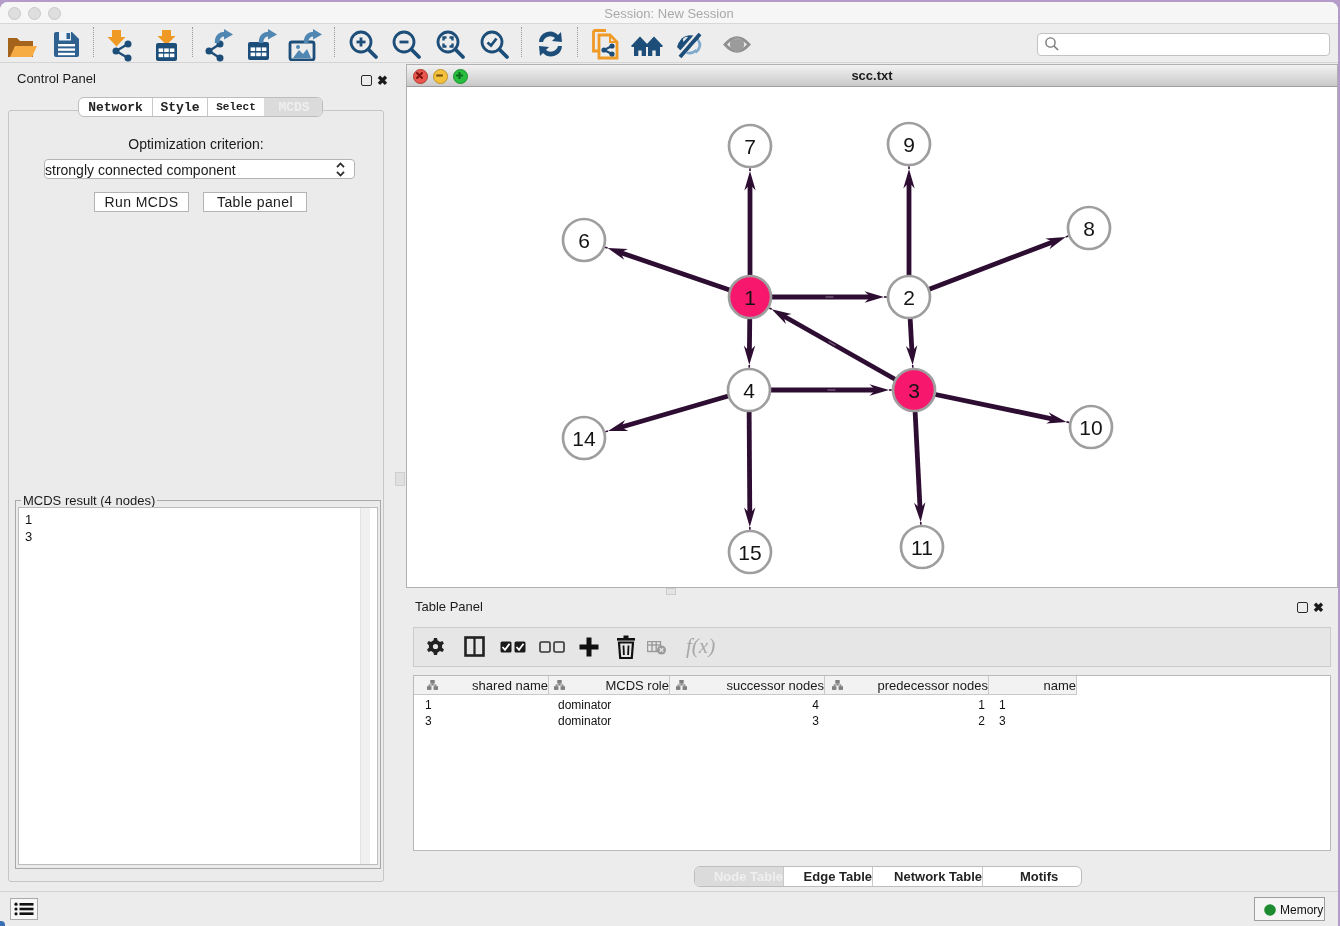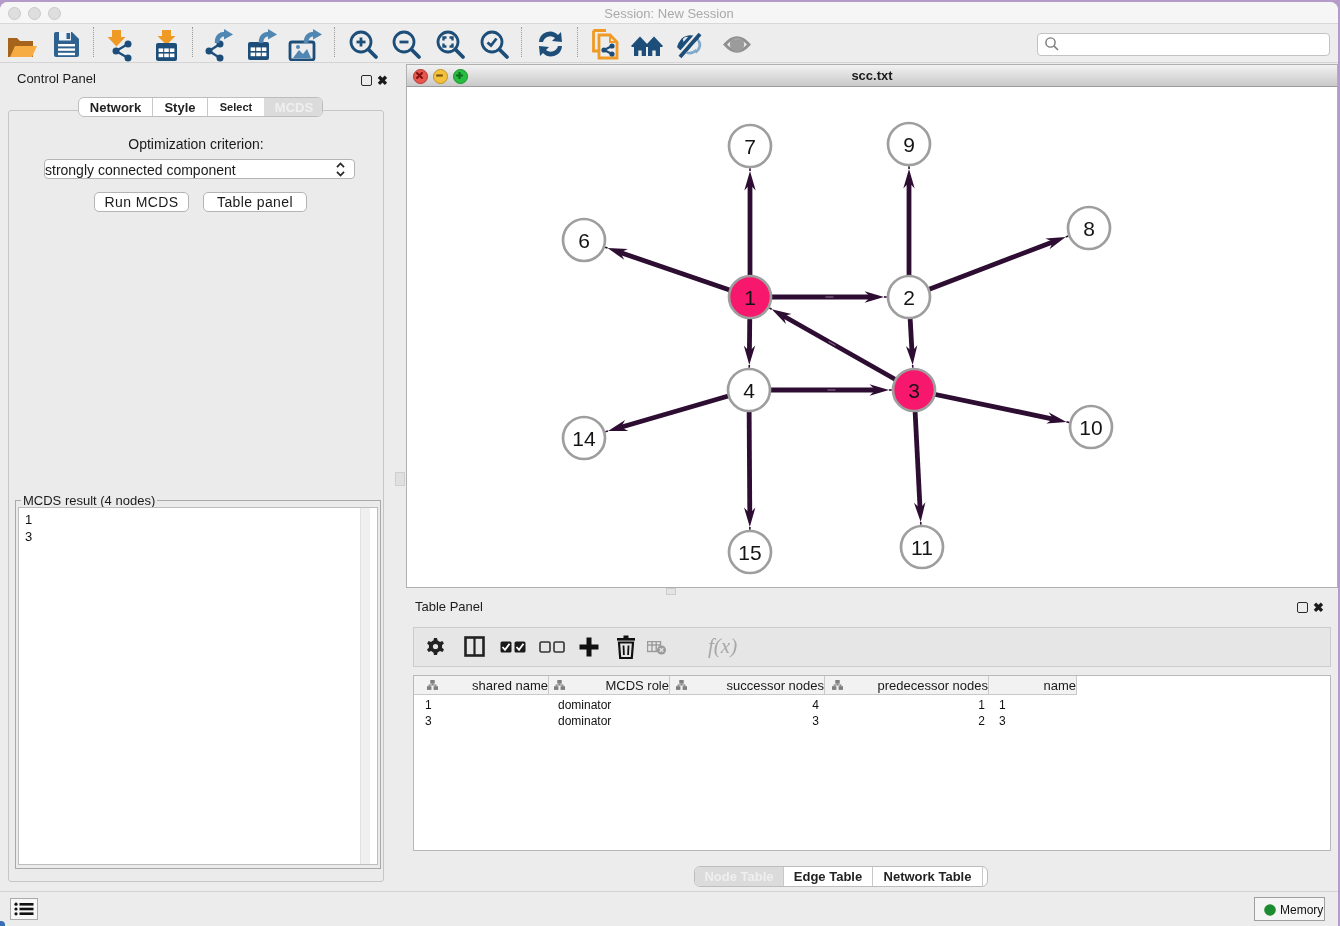--- a/index.html
+++ b/index.html
@@ -11,21 +11,21 @@
   #apptitle{position:absolute;top:6px;left:0;width:1338px;text-align:center;font-size:13px;color:#a9a9a9;}
   #toolbar{position:absolute;left:0;top:24px;width:1338px;height:38px;background:#ededed;border-bottom:1px solid #d4d4d4;}
   .tbsep{position:absolute;top:27px;height:30px;width:0;border-left:1px dotted #9a9a9a;}
   .tbi{position:absolute;}
   #searchbox{position:absolute;left:1037px;top:33px;width:291px;height:21px;background:#ffffff;border:1px solid #c2c2c2;border-radius:4px;}
   
   #cpTitle{position:absolute;left:17px;top:71px;font-size:13px;color:#1c1c1c;}
   #cpPanel{position:absolute;left:8px;top:110px;width:376px;height:772px;background:#ebebeb;border:1px solid #c6c6c6;border-radius:3px;box-sizing:border-box;}
   #optlabel{position:absolute;left:0px;top:136px;width:392px;text-align:center;font-size:14px;color:#1a1a1a;}
   #dropdown{position:absolute;left:44px;top:159px;width:311px;height:20px;background:#ffffff;border:1px solid #b4b4b4;border-radius:4px;font-size:14px;color:#1a1a1a;line-height:20px;box-sizing:border-box;}
-  .btn{position:absolute;top:192px;height:20px;background:#ffffff;border:1px solid #b4b4b4;border-radius:5px;font-size:14px;color:#1a1a1a;text-align:center;line-height:19px;box-sizing:border-box;letter-spacing:0.4px;}
+  .btn{position:absolute;top:192px;height:20px;background:#ffffff;border:1px solid #b4b4b4;border-radius:0;font-size:14px;color:#1a1a1a;text-align:center;line-height:19px;box-sizing:border-box;letter-spacing:0.4px;}
   #fieldset{position:absolute;left:15px;top:500px;width:366px;height:369px;border:1px solid #a9a9a9;box-sizing:border-box;}
   #fslegend{position:absolute;left:21px;top:493px;font-size:13px;color:#1a1a1a;background:#ebebeb;padding:0 2px;}
   #fsinner{position:absolute;left:18px;top:507px;width:360px;height:358px;background:#ffffff;border:1px solid #bdbdbd;box-sizing:border-box;font-size:13px;color:#111;line-height:16.5px;padding:4px 0 0 6px;}
   #fsscroll{position:absolute;left:360px;top:508px;width:9px;height:356px;background:#f0f0f0;border-left:1px solid #e2e2e2;}
   
   #netwin{position:absolute;left:406px;top:64px;width:932px;height:524px;background:#ffffff;border:1px solid #b0b0b0;box-sizing:border-box;}
   #nettitle{position:absolute;left:406px;top:64px;width:932px;height:23px;background:linear-gradient(#f2f2f2,#c9c9c9);border:1px solid #b0b0b0;border-bottom:1px solid #9d9d9d;box-sizing:border-box;}
   #netname{position:absolute;left:406px;top:68px;width:932px;text-align:center;font-size:13px;font-weight:bold;color:#1a1a1a;}
   .mac{position:absolute;top:69px;width:13px;height:13px;border-radius:50%;}
   
@@ -179,21 +179,21 @@
     <svg width="16" height="16" style="position:absolute;left:6px;top:2px" viewBox="0 0 16 16">
       <circle cx="6.5" cy="6.5" r="4.6" fill="none" stroke="#777" stroke-width="1.4"></circle>
       <line x1="10" y1="10" x2="14" y2="14" stroke="#777" stroke-width="1.6"></line>
     </svg>
   </div>
 
 <div id="cpTitle">Control Panel</div>
 <div class="float-ico" style="left:361px;top:75px"></div>
 <div class="x-ico" style="left:377px;top:75px">✖</div>
 <div id="cpPanel"></div>
-<div style="position:absolute;left:78px;top:97px;width:245px;height:20px;background:#ffffff;border:1px solid #bdbdbd;border-radius:6px;box-sizing:border-box;overflow:hidden;">
+<div style="position:absolute;left:78px;top:97px;width:245px;height:20px;background:#ffffff;border:1px solid #bdbdbd;border-radius:6px;box-sizing:border-box;overflow:hidden;font-family:Liberation Mono, monospace;">
   <div style="position:absolute;left:0;top:0;width:73px;height:20px;font-size:13px;font-weight:bold;color:#222;text-align:center;line-height:19px;">Network</div>
   <div style="position:absolute;left:73px;top:0;width:55px;height:20px;border-left:1px solid #c9c9c9;font-size:13px;font-weight:bold;color:#222;text-align:center;line-height:19px;box-sizing:border-box;">Style</div>
   <div style="position:absolute;left:128px;top:0;width:57px;height:20px;border-left:1px solid #c9c9c9;font-size:11px;font-weight:bold;color:#222;text-align:center;line-height:19px;box-sizing:border-box;">Select</div>
   <div style="position:absolute;left:185px;top:0;width:60px;height:20px;background:#dbdbdb;font-size:13px;font-weight:bold;color:#efefef;text-align:center;line-height:19px;">MCDS</div>
 </div>
 <div id="optlabel">Optimization criterion:</div>
 <div id="dropdown">strongly connected component
   <svg width="11" height="15" style="position:absolute;right:8px;top:2px" viewBox="0 0 11 15">
       <path d="M2 5.2 L5.5 1.5 L9 5.2" fill="none" stroke="#2a2a2a" stroke-width="1.8"></path>
       <path d="M2 9.8 L5.5 13.5 L9 9.8" fill="none" stroke="#2a2a2a" stroke-width="1.8"></path>
@@ -325,21 +325,21 @@
     <line x1="12.5" y1="10.5" x2="12.1" y2="20" stroke="#111" stroke-width="1.8"></line>
   </svg>
 <svg class="abs" style="left:647px;top:641px" width="20" height="14" viewBox="0 0 20 14">
     <rect x="0.5" y="0.5" width="13" height="10" fill="none" stroke="#9a9a9a" stroke-width="1.4"></rect>
     <line x1="0.5" y1="4" x2="13.5" y2="4" stroke="#9a9a9a" stroke-width="1.4"></line>
     <line x1="5" y1="0.5" x2="5" y2="10.5" stroke="#9a9a9a" stroke-width="1.4"></line>
     <line x1="9.2" y1="0.5" x2="9.2" y2="10.5" stroke="#9a9a9a" stroke-width="1.4"></line>
     <circle cx="14.5" cy="9" r="4.5" fill="#9a9a9a"></circle>
     <path d="M12.7 7.2 L16.3 10.8 M16.3 7.2 L12.7 10.8" stroke="#e6e6e6" stroke-width="1.3"></path>
   </svg>
-<div class="abs" style="left:686px;top:634px;font-size:21px;font-style:italic;color:#a8a8a8;font-family:'Liberation Serif',serif;margin-left:22px;">f(x)</div>
+<div class="abs" style="left:686px;top:634px;font-size:21px;font-style:italic;color:#a8a8a8;font-family:'Liberation Serif',serif;">f(x)</div>
 <div id="tablebox"></div>
 <div class="th" style="left:414px;width:135px;border-left:none">shared name</div>
 <div class="th" style="left:549px;width:121px">MCDS role</div>
 <div class="th" style="left:670px;width:155px">successor nodes</div>
 <div class="th" style="left:825px;width:164px">predecessor nodes</div>
 <div class="th" style="left:989px;width:88px">name</div>
 <svg class="hicon" style="left:427px" viewBox="0 0 11 10">
     <rect x="3.3" y="0" width="4.4" height="3.7" fill="#7e7e7e"></rect>
     <rect x="0" y="6.2" width="4.4" height="3.7" fill="#7e7e7e"></rect>
     <rect x="6.6" y="6.2" width="4.4" height="3.7" fill="#7e7e7e"></rect>
@@ -366,21 +366,21 @@
 <div class="cell" style="left:425px;top:697px">1</div>
 <div class="cell" style="left:558px;top:697px">dominator</div>
 <div class="cell" style="left:670px;top:697px;width:149px;text-align:right">4</div>
 <div class="cell" style="left:825px;top:697px;width:160px;text-align:right">1</div>
 <div class="cell" style="left:999px;top:697px">1</div>
 <div class="cell" style="left:425px;top:713px">3</div>
 <div class="cell" style="left:558px;top:713px">dominator</div>
 <div class="cell" style="left:670px;top:713px;width:149px;text-align:right">3</div>
 <div class="cell" style="left:825px;top:713px;width:160px;text-align:right">2</div>
 <div class="cell" style="left:999px;top:713px">3</div>
-<div style="position:absolute;left:694px;top:866px;width:294px;height:21px;background:#ffffff;border:1px solid #bdbdbd;border-radius:6px;box-sizing:border-box;overflow:hidden;font-weight:bold;font-size:13px;text-align:center;">
+<div style="position:absolute;left:694px;top:866px;width:388px;height:21px;background:#ffffff;border:1px solid #bdbdbd;border-radius:6px;box-sizing:border-box;overflow:hidden;font-weight:bold;font-size:13px;text-align:right;">
   <div style="position:absolute;left:0;top:0;width:88px;height:21px;background:#dbdbdb;color:#efefef;line-height:20px;">Node Table</div>
   <div style="position:absolute;left:88px;top:0;width:89px;height:21px;border-left:1px solid #c9c9c9;color:#222;line-height:20px;box-sizing:border-box;">Edge Table</div>
   <div style="position:absolute;left:177px;top:0;width:110px;height:21px;border-left:1px solid #c9c9c9;color:#222;line-height:20px;box-sizing:border-box;">Network Table</div>
   <div style="position:absolute;left:287px;top:0;width:67px;height:21px;border-left:1px solid #c9c9c9;color:#222;line-height:20px;box-sizing:border-box;padding-left:37px;">Motifs</div>
 </div>
 <div id="statusbar"></div>
 <div id="listbtn">
     <svg width="20" height="14" style="position:absolute;left:3px;top:3px" viewBox="0 0 20 14">
       <circle cx="2" cy="2.2" r="1.6" fill="#111"></circle>
       <circle cx="2" cy="7" r="1.6" fill="#111"></circle>

